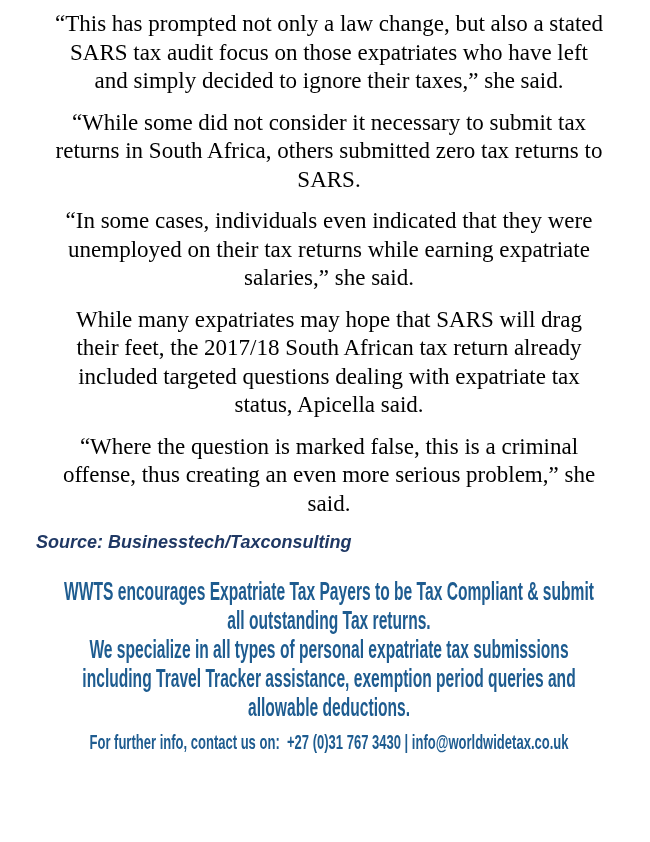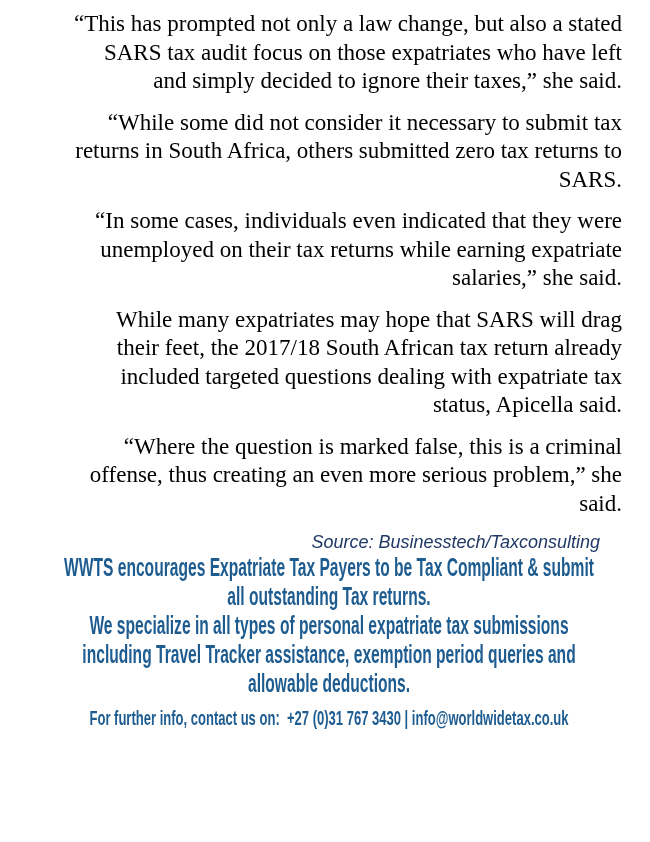--- a/index.html
+++ b/index.html
@@ -14,35 +14,34 @@
     background: #ffffff;
     font-family: "Liberation Serif", serif;
   }
 
   .para {
     margin: 0 0 13px 0;
     font-size: 23px;
     line-height: 28.5px;
     color: #000000;
     white-space: pre;          
-    text-align: right;
+    text-align: center;
   }
 
   .source {
     margin: 5px 22px 0 0;
-    text-align: right;
     font-family: "Liberation Sans", sans-serif;
     font-style: italic;
-    font-weight: 400;
+    font-weight: 700;
     font-size: 18px;
     line-height: 22px;
     color: #1f3864;
   }
 
-  .promo-wrap   { }
+  .promo-wrap   { margin-top: 24px; }
   .contact-wrap { margin-top: 8px; }
 
   
   .condense {
     display: block;
     width: 1200px;
     margin-left: calc(50% - 600px);
     text-align: center;
     white-space: pre;
     transform-origin: 50% 0;

